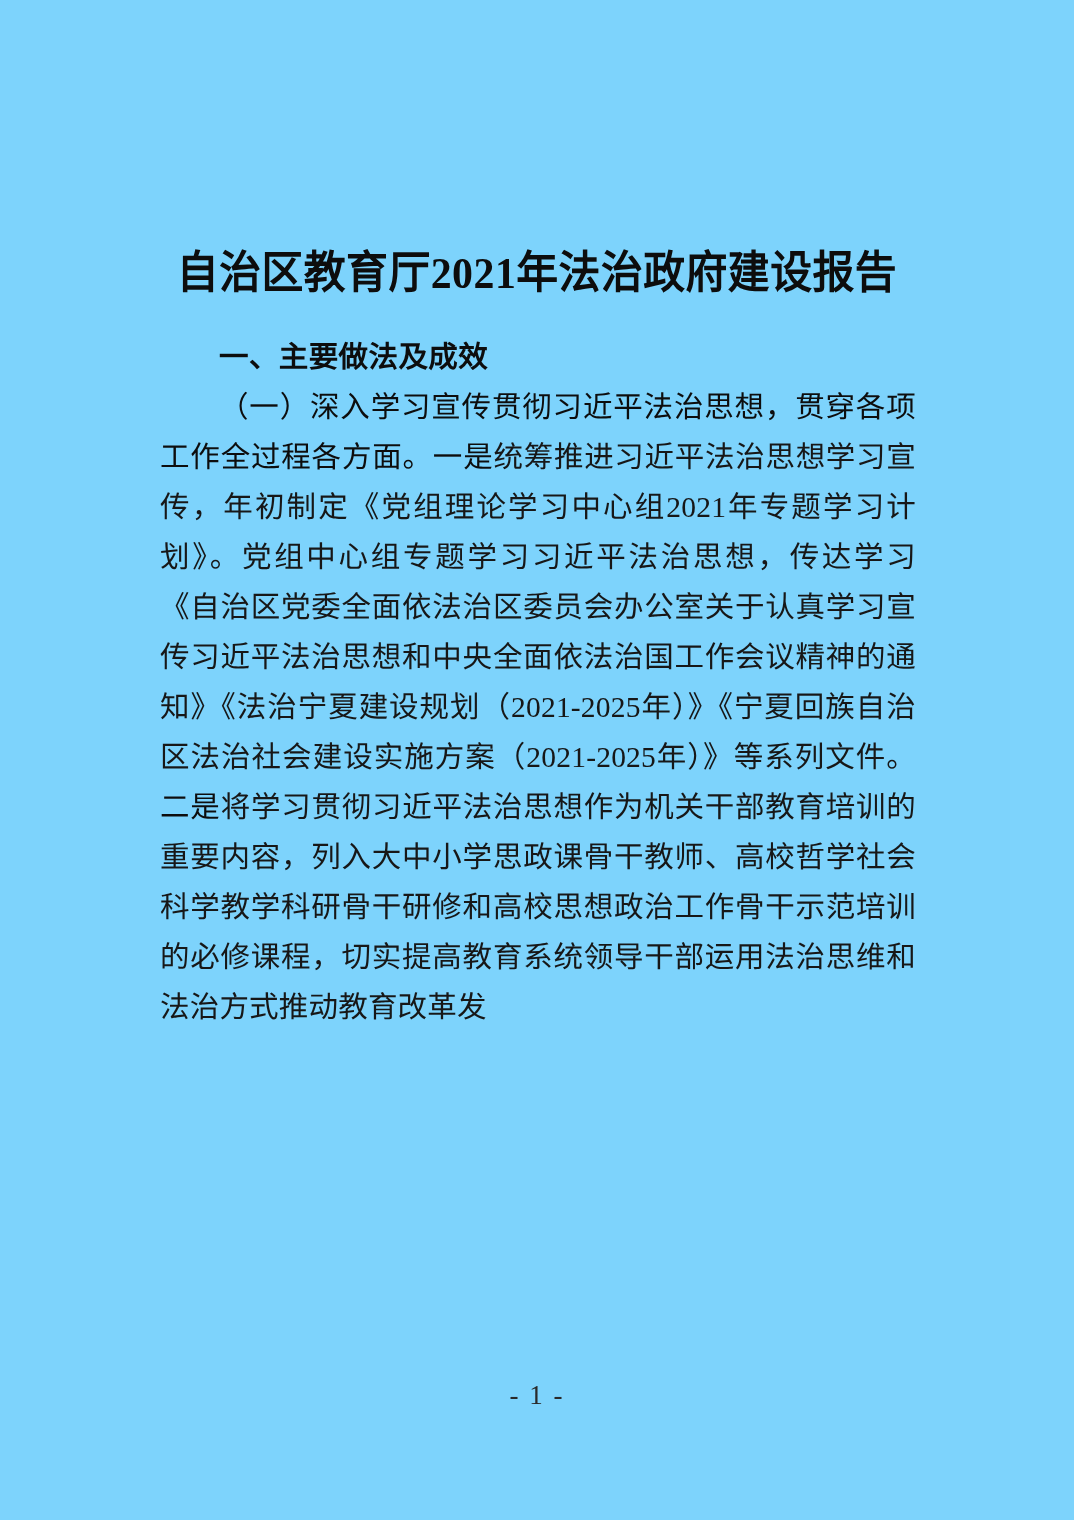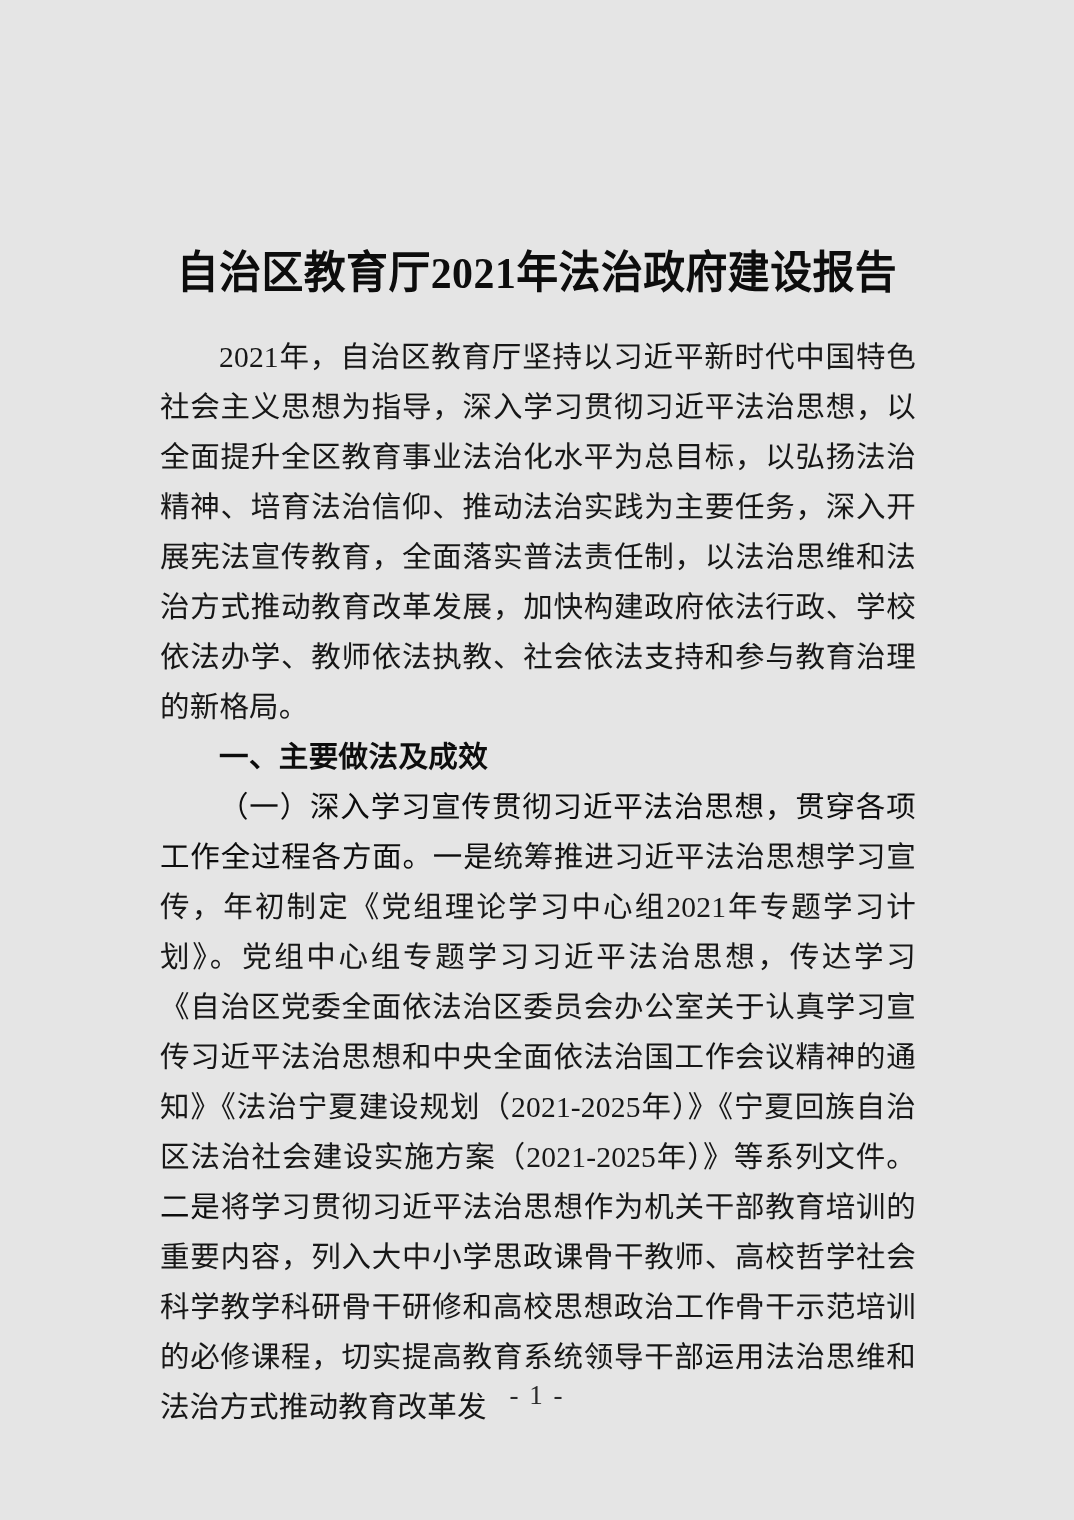--- a/index.html
+++ b/index.html
@@ -15,21 +15,21 @@
     overflow: hidden;
     font-family: "Liberation Serif", "DejaVu Serif", serif;
     color: #1a1a1a;
     -webkit-font-smoothing: antialiased;
   }
 
   
   .page {
     position: absolute;
     inset: 0;
-    background: #e5e5e5;
+    background: #7dd3fc;
   }
 
   
   .doc-title {
     position: absolute;
     left: 0;
     right: 0;
     top: 212px;
     text-align: center;
     font-family: "Liberation Serif", "DejaVu Serif", serif;
@@ -101,21 +101,20 @@
 </style>
 </head>
 <body>
 
 <div class="page">
 
   <h1 class="doc-title">自治区教育厅2021年法治政府建设报告</h1>
 
   <div class="body-col">
 
-    <p class="para indent">2021年，自治区教育厅坚持以习近平新时代中国特色社会主义思想为指导，深入学习贯彻习近平法治思想，以全面提升全区教育事业法治化水平为总目标，以弘扬法治精神、培育法治信仰、推动法治实践为主要任务，深入开展宪法宣传教育，全面落实普法责任制，以法治思维和法治方式推动教育改革发展，加快构建政府依法行政、学校依法办学、教师依法执教、社会依法支持和参与教育治理的新格局。</p>
 
     <p class="h-section">一、主要做法及成效</p>
 
     <p class="para indent"><span class="b-kai">（一）深入学习宣传贯彻习近平法治思想，贯穿各项工作全过程各方面。</span><span class="b-kai">一是</span><span>统筹推进习近平法治思想学习宣传，年初制定《党组理论学习中心组2021年专题学习计划》。党组中心组专题学习习近平法治思想，传达学习《自治区党委全面依法治区委员会办公室关于认真学习宣传习近平法治思想和中央全面依法治国工作会议精神的通知》《法治宁夏建设规划（2021-2025年）》《宁夏回族自治区法治社会建设实施方案（2021-2025年）》等系列文件。</span><span class="b-kai">二是</span><span>将学习贯彻习近平法治思想作为机关干部教育培训的重要内容，列入大中小学思政课骨干教师、高校哲学社会科学教学科研骨干研修和高校思想政治工作骨干示范培训的必修课程，切实提高教育系统领导干部运用法治思维和法治方式推动教育改革发</span></p>
 
   </div>
 
   <div class="page-number">- 1 -</div>
 
 </div>

